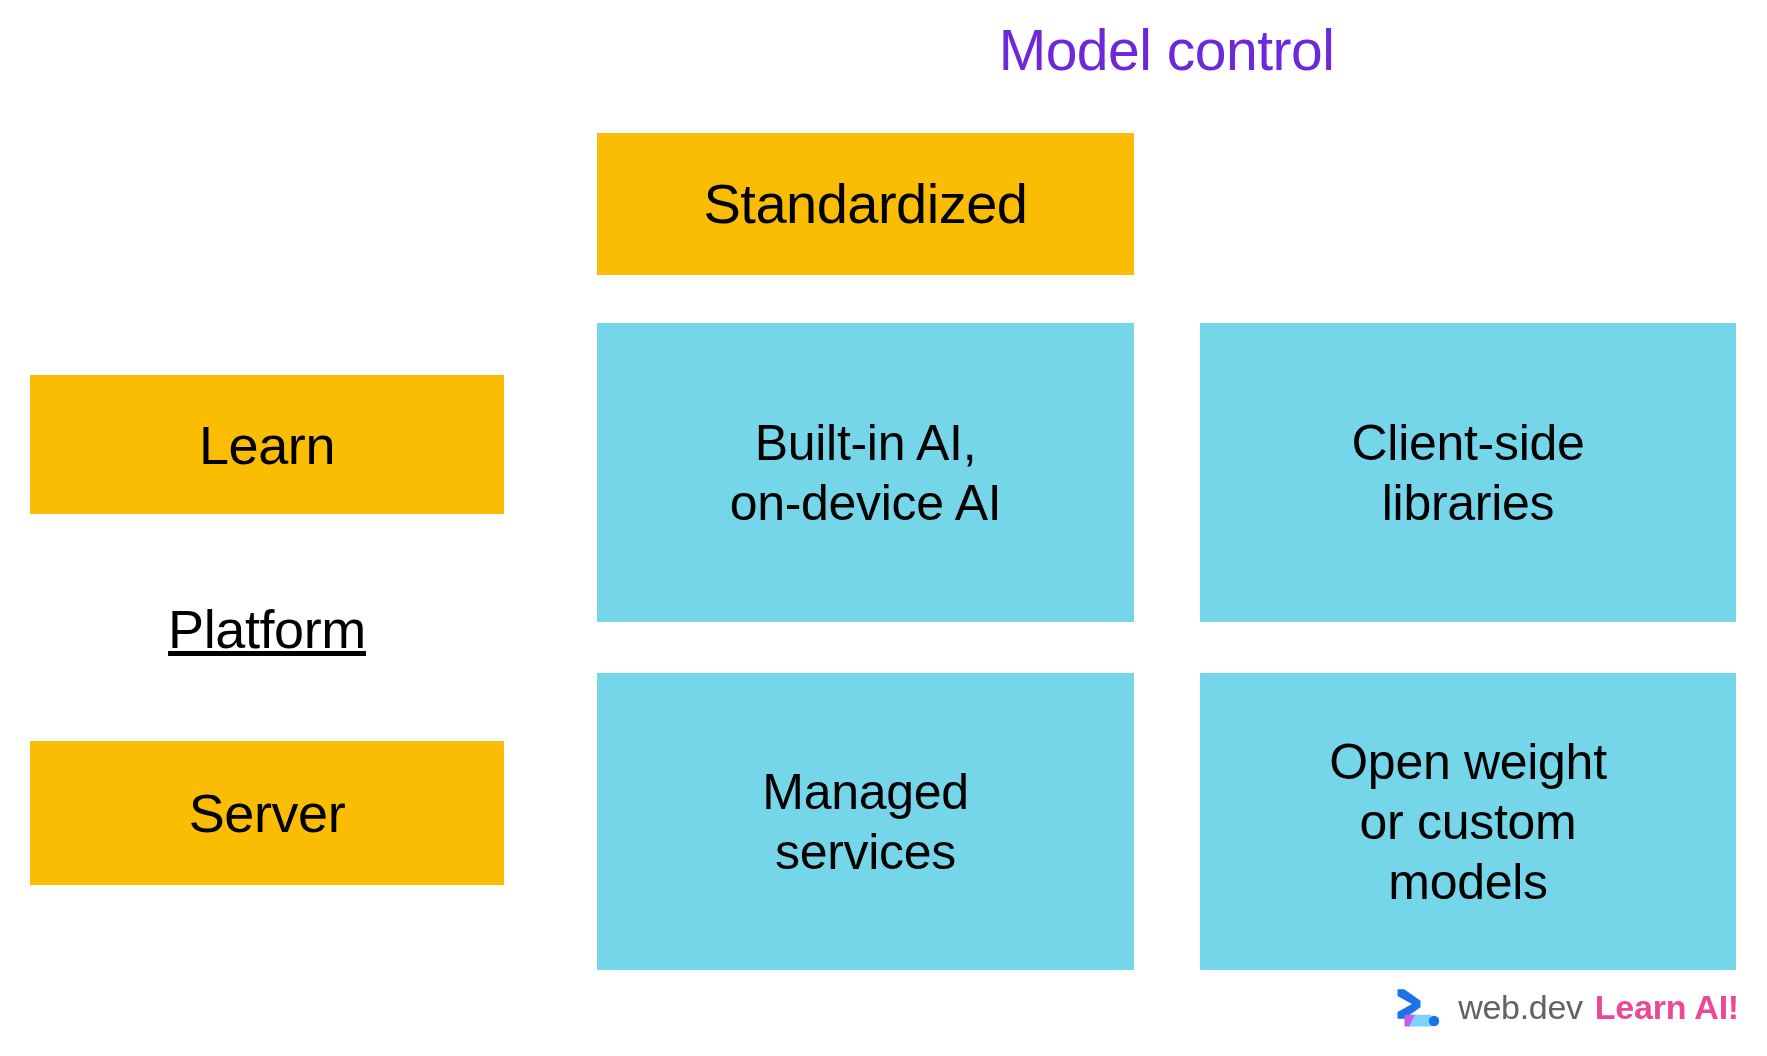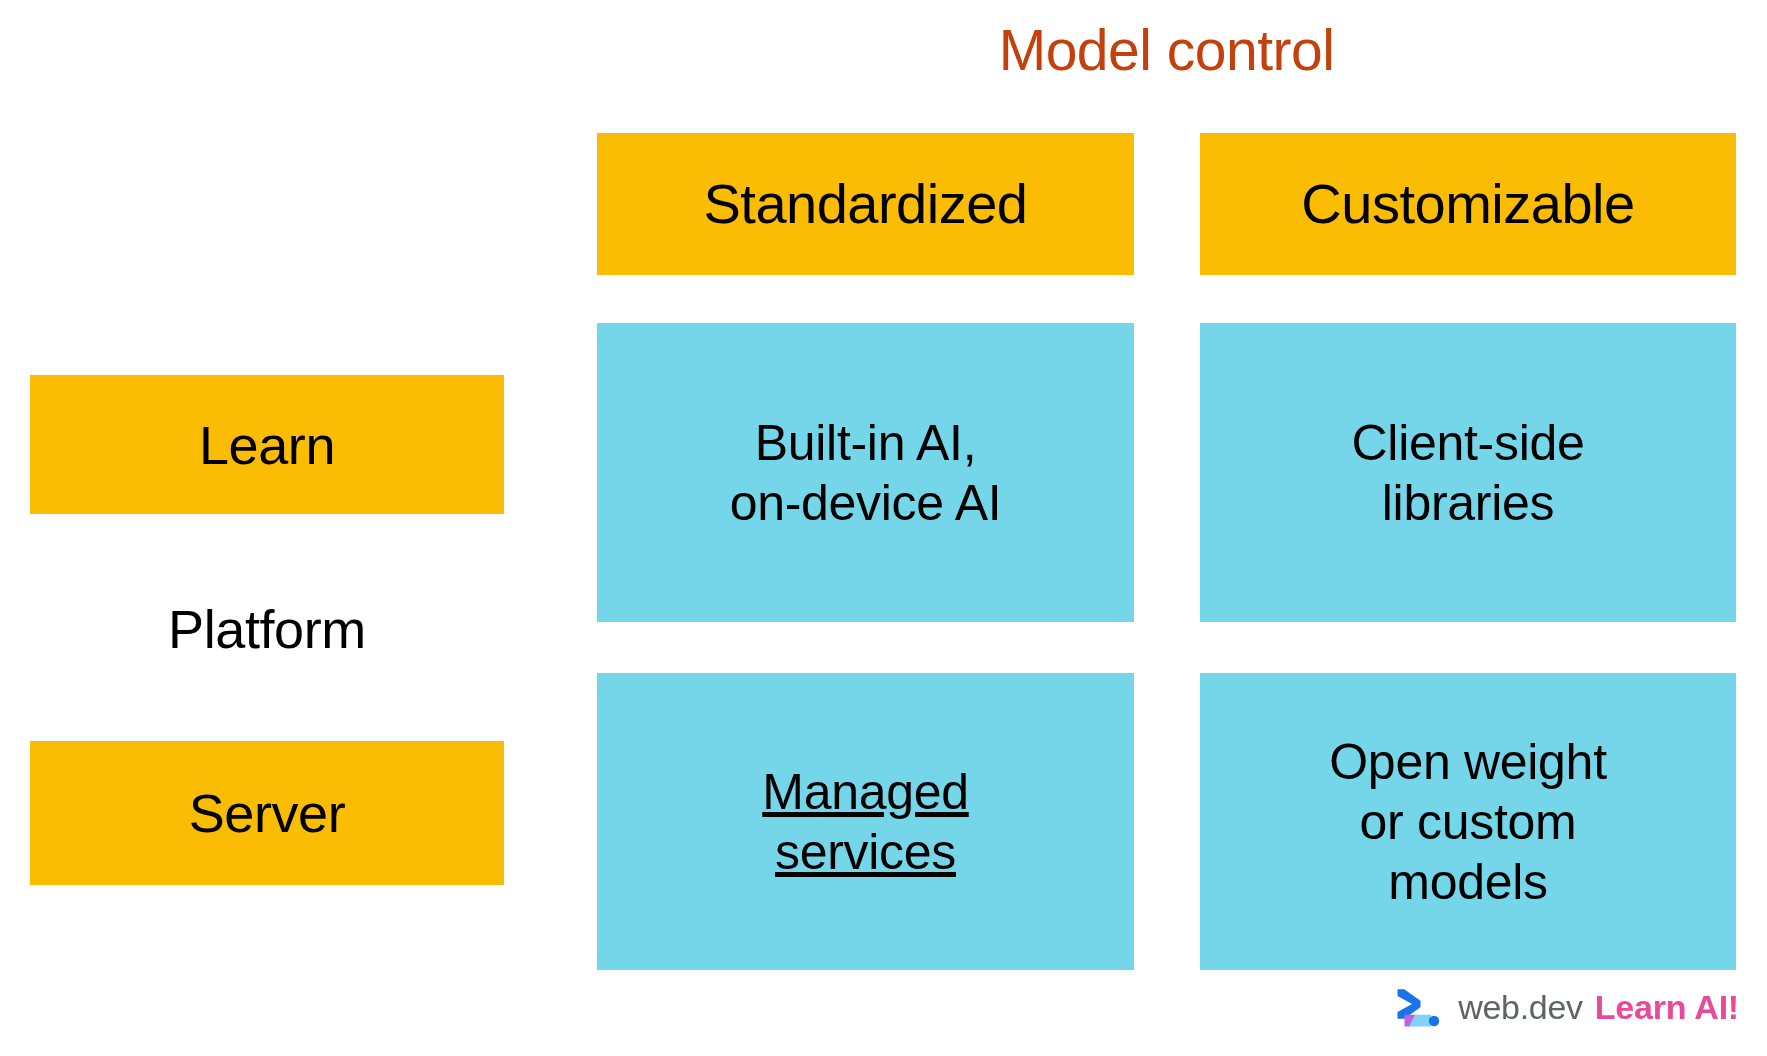--- a/index.html
+++ b/index.html
@@ -29,21 +29,21 @@
     left: 597px;
     top: 12px;
     width: 1139px;
     height: 76px;
     display: flex;
     align-items: center;
     justify-content: center;
     font-size: 57px;
     font-weight: 400;
     letter-spacing: -0.5px;
-    color: #c2410c;
+    color: #6d28d9;
     white-space: nowrap;
   }
 
   
   .box {
     position: absolute;
     display: flex;
     align-items: center;
     justify-content: center;
     text-align: center;
@@ -98,26 +98,27 @@
     top: 590px;
     width: 474px;
     height: 78px;
     display: flex;
     align-items: center;
     justify-content: center;
     font-size: 54px;
     font-weight: 400;
     letter-spacing: -0.4px;
     white-space: nowrap;
+    text-decoration: underline;
   }
 
   
   #cell-client-standardized  { left: 597px;  top: 323px; width: 537px; height: 299px; }
   #cell-client-customizable  { left: 1200px; top: 323px; width: 536px; height: 299px; }
-  #cell-server-standardized  { left: 597px;  top: 673px; width: 537px; height: 297px; text-decoration: underline; }
+  #cell-server-standardized  { left: 597px;  top: 673px; width: 537px; height: 297px; }
   #cell-server-customizable  { left: 1200px; top: 673px; width: 536px; height: 297px; }
 
   
   .footer {
     position: absolute;
     right: 28px;
     bottom: 23px;
     height: 52px;
     display: flex;
     align-items: center;
@@ -146,21 +147,20 @@
 </style>
 </head>
 <body>
 
 <div class="stage">
 
   <div class="title">Model control</div>
 
   <div class="box box-yellow col-head" id="head-standardized">Standardized</div>
 
-  <div class="box box-yellow col-head" id="head-customizable">Customizable</div>
 
   <div class="box box-yellow row-head" id="rowhead-client">Learn</div>
 
   <div id="axis-platform">Platform</div>
 
   <div class="box box-yellow row-head" id="rowhead-server">Server</div>
 
   <div class="box box-cyan cell-text" id="cell-client-standardized">Built-in AI,<br>on-device AI</div>
 
   <div class="box box-cyan cell-text" id="cell-client-customizable">Client-side<br>libraries</div>

